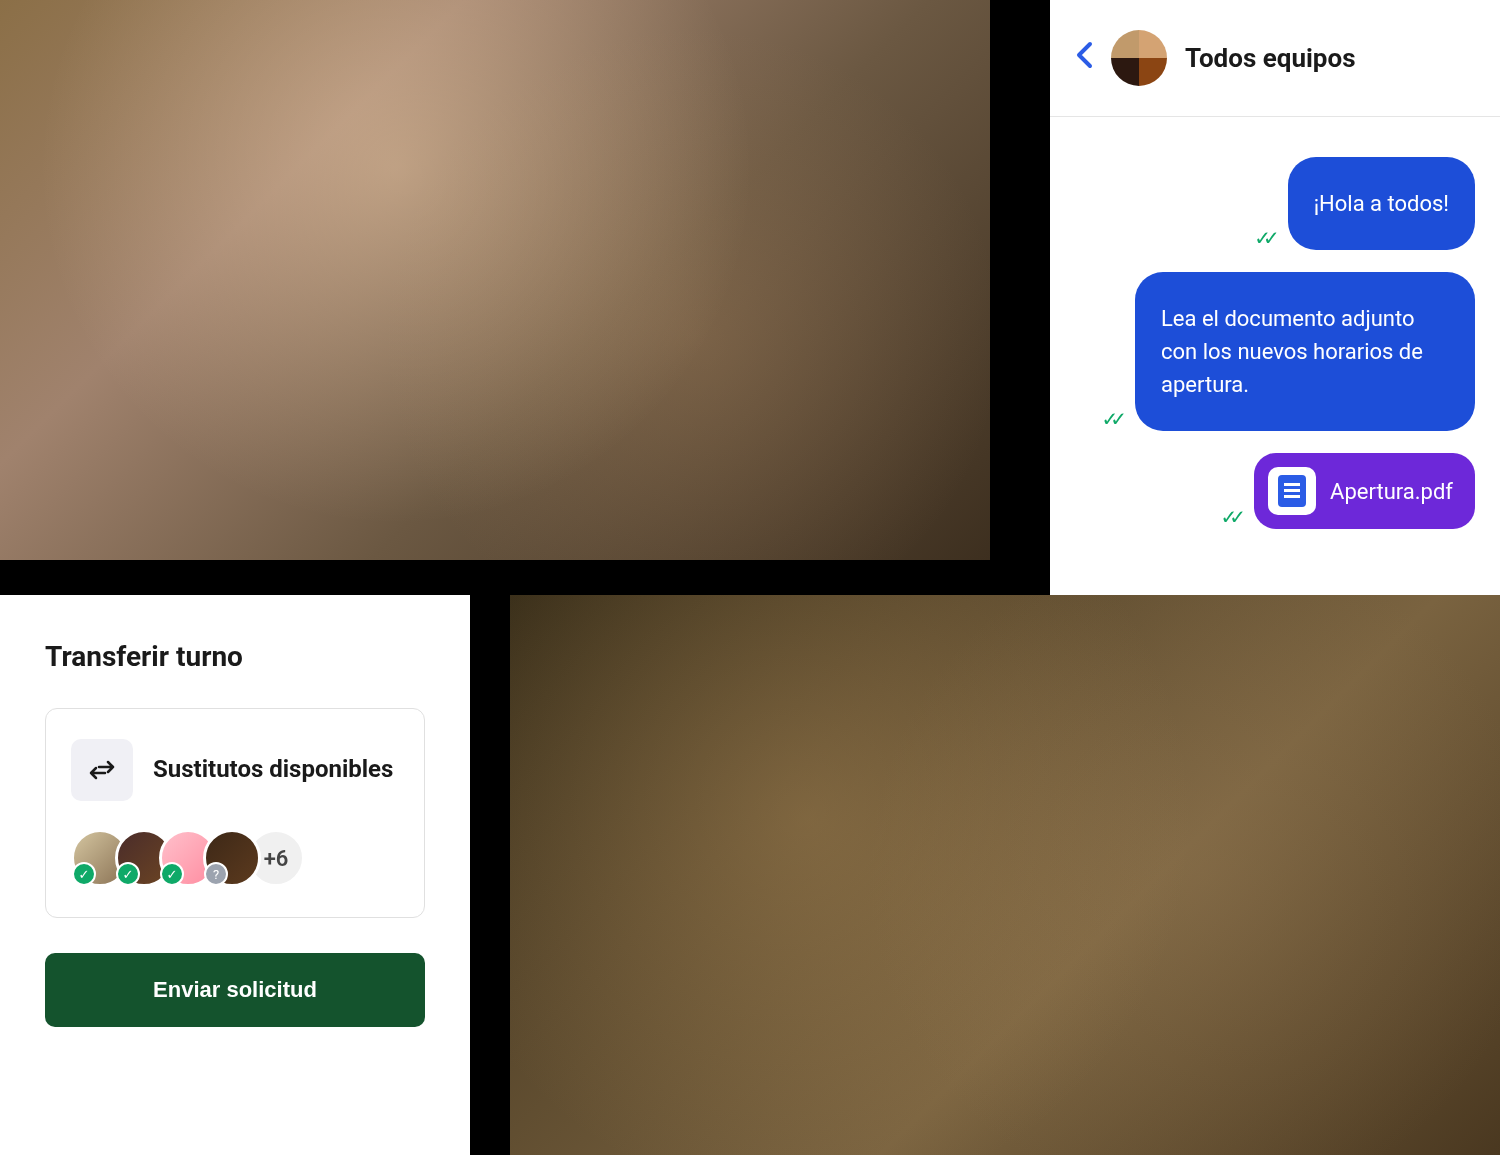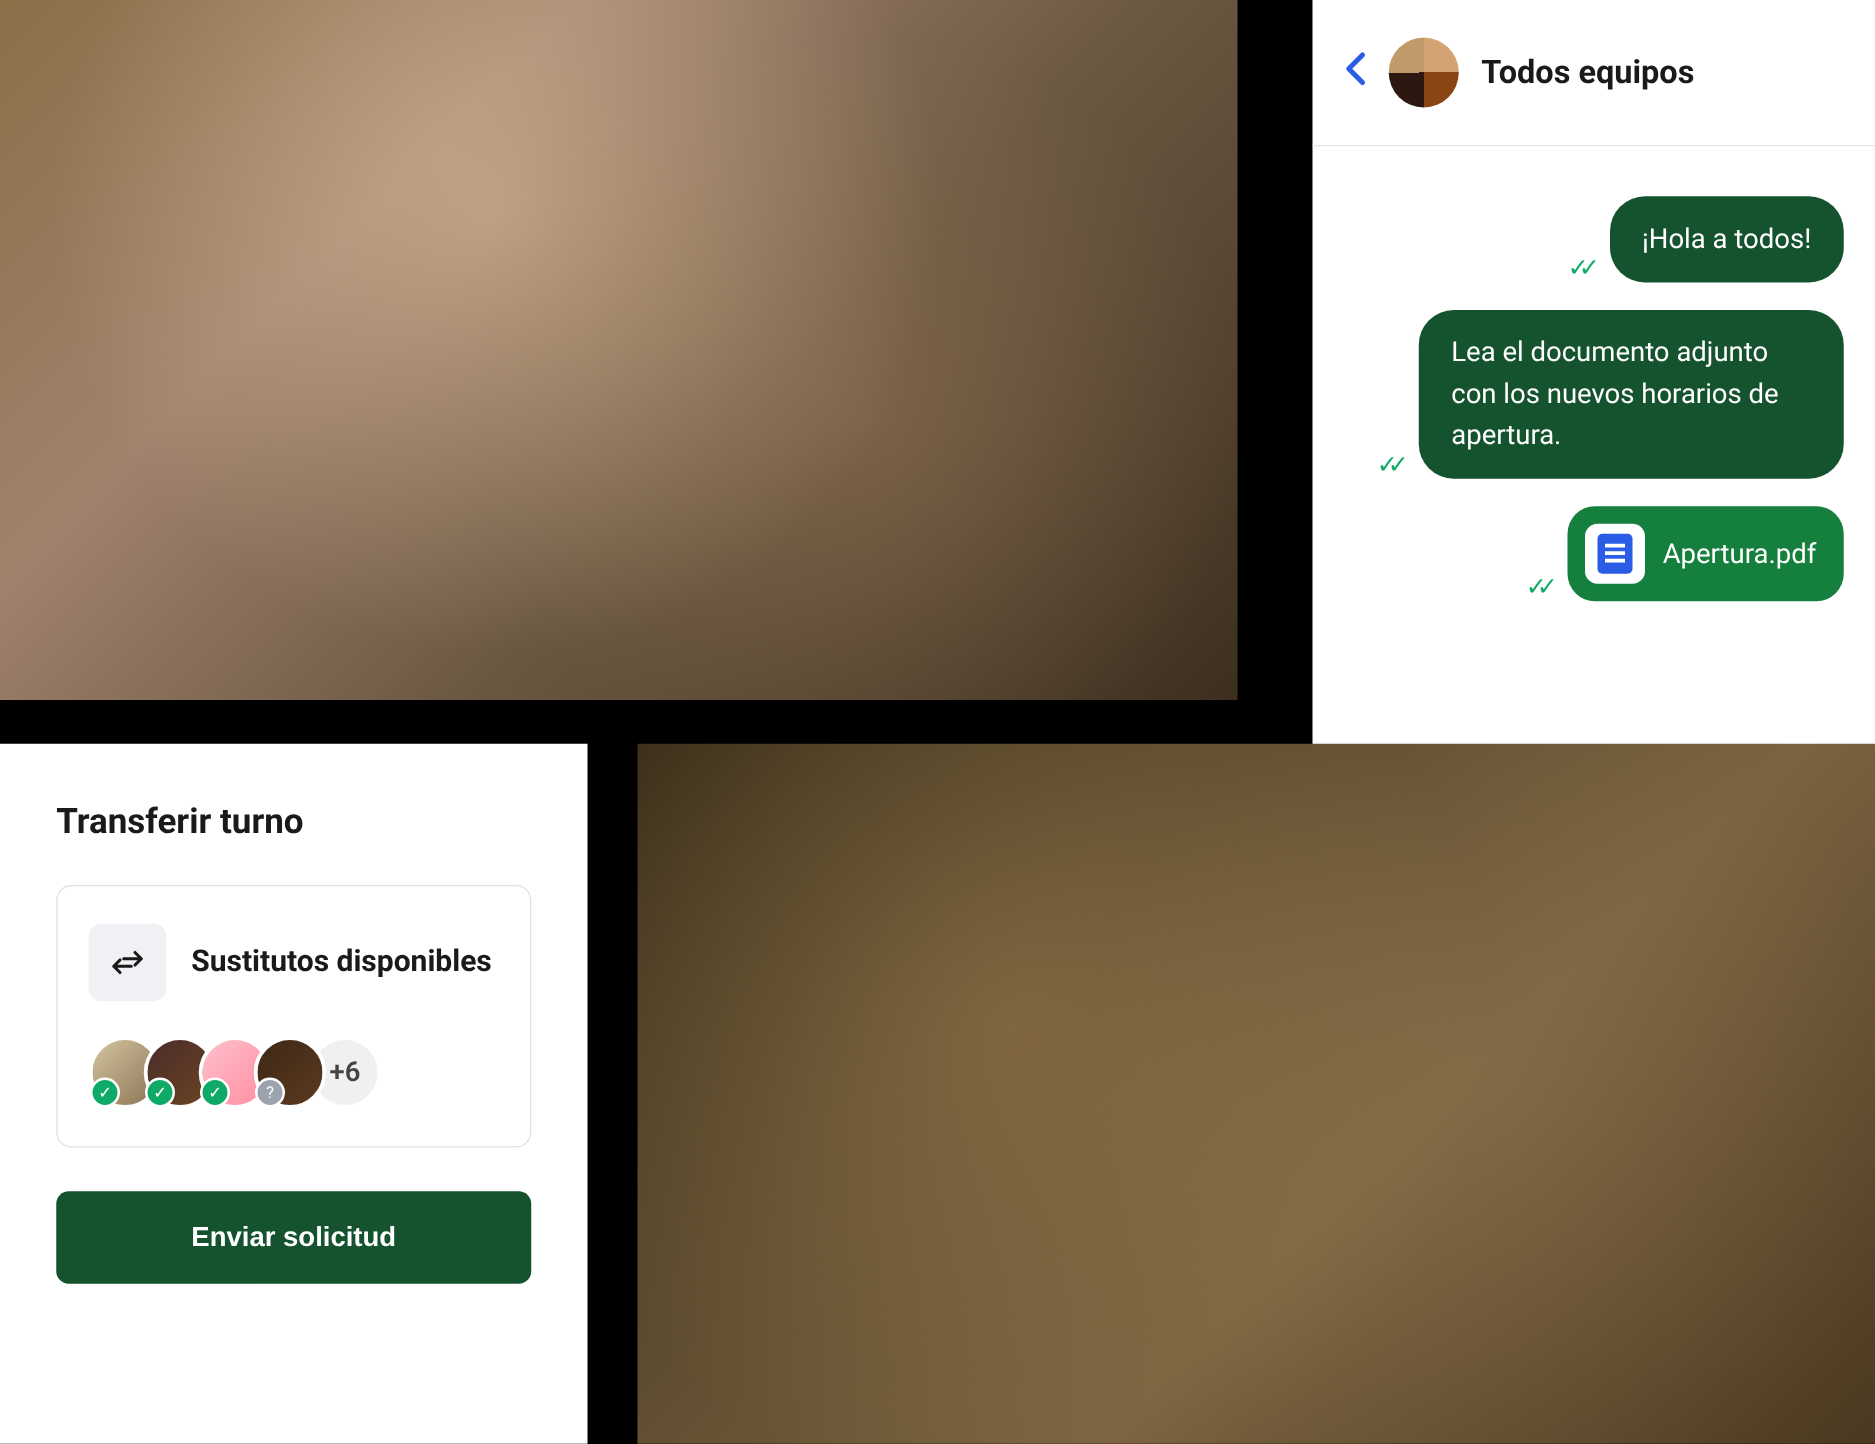--- a/index.html
+++ b/index.html
@@ -76,30 +76,30 @@
       align-items: flex-end;
       gap: 12px;
     }
     .read-check {
       color: #0fa968;
       font-size: 20px;
       letter-spacing: -8px;
       margin-right: 4px;
     }
     .message-bubble {
-      background: #14532d;
+      background: #1d4ed8;
       color: #fff;
-      padding: 18px 26px;
+      padding: 30px 26px;
       border-radius: 28px;
       font-size: 22px;
       line-height: 1.5;
       max-width: 340px;
     }
     .attachment-bubble {
-      background: #15803d;
+      background: #6d28d9;
       color: #fff;
       padding: 14px 22px 14px 14px;
       border-radius: 22px;
       font-size: 22px;
       display: flex;
       align-items: center;
       gap: 14px;
     }
     .doc-icon {
       width: 48px;

